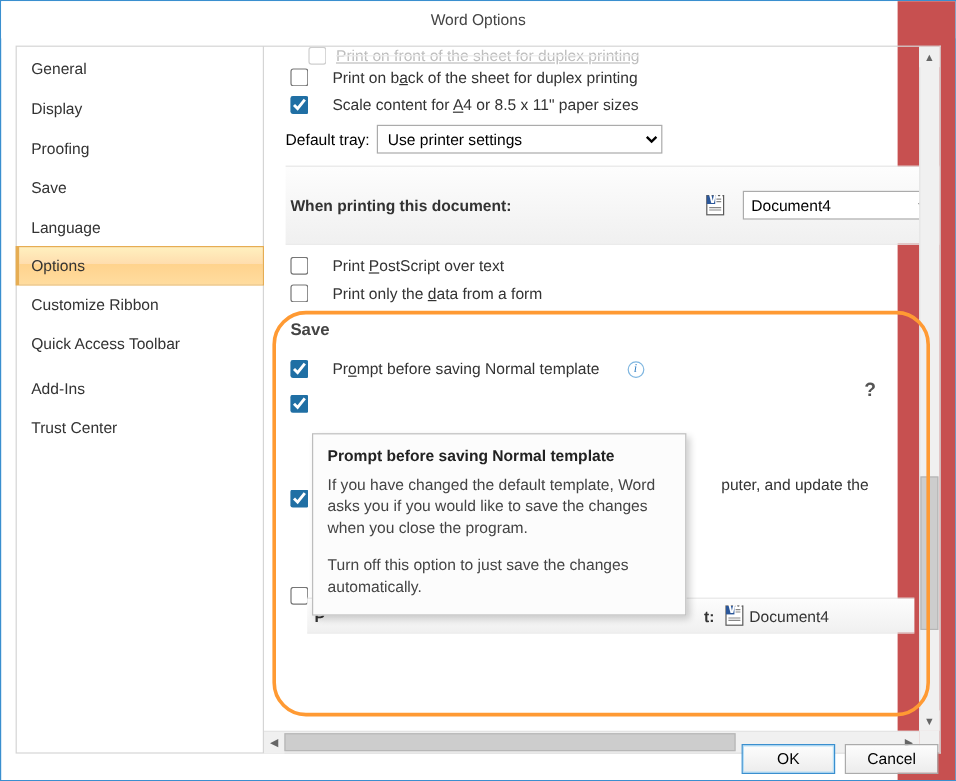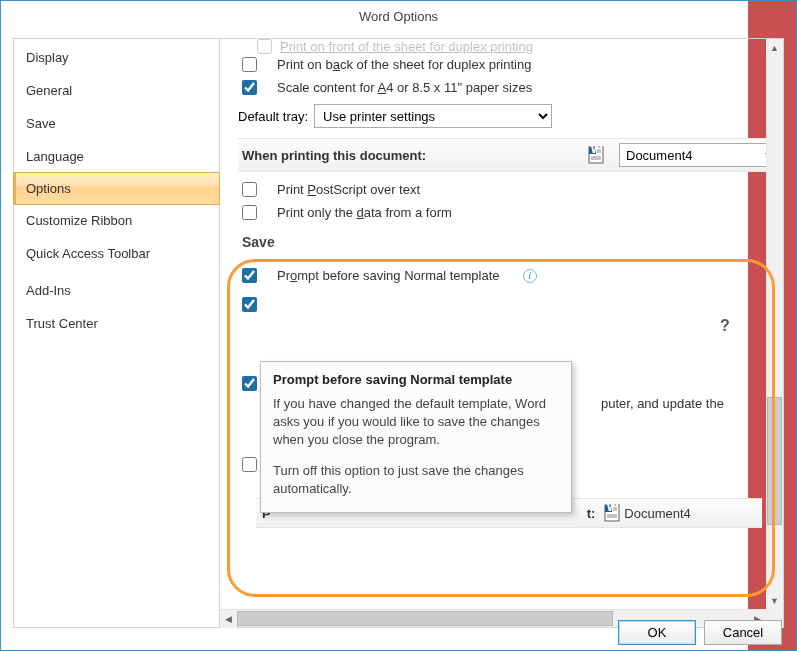--- a/index.html
+++ b/index.html
@@ -26,21 +26,21 @@
 .content { position: absolute; inset: 0; overflow: hidden; padding: 0 0 0 18px; }
 
 .opt-row { display: flex; align-items: center; padding: 4px 0; gap: 20px; color: #333; }
 .opt-row input[type=checkbox] { width: 15px; height: 15px; margin-left: 4px; accent-color: #206fa4; }
 .opt-row label { font-size: 13px; }
 .opt-row .u { text-decoration: underline; }
 
 .default-tray { display: flex; align-items: center; gap: 6px; padding: 5px 0 8px 0; }
 .default-tray select { font-size: 13px; padding: 2px 4px; width: 238px; height: 24px; border: 1px solid #ababab; background: #fff; }
 
-.section-hdr { background: linear-gradient(to bottom, #fdfdfd, #f0f0f0); border-top: 1px solid #e6e6e6; border-bottom: 1px solid #e6e6e6; padding: 4px 4px; margin: 2px 0 6px 0; display: flex; align-items: center; gap: 8px; font-weight: bold; color: #333; font-size: 13px; }
+.section-hdr { background: linear-gradient(to bottom, #fdfdfd, #f0f0f0); border-top: 1px solid #e6e6e6; border-bottom: 1px solid #e6e6e6; padding: 20px 4px; margin: 2px 0 6px 0; display: flex; align-items: center; gap: 8px; font-weight: bold; color: #333; font-size: 13px; }
 .section-hdr select { font-weight: normal; font-size: 13px; padding: 1px 2px; height: 24px; border: 1px solid #ababab; background: #fff; margin-left: 6px; }
 .doc-icon { display: inline-flex; width: 18px; height: 18px; }
 
 .save-hdr { font-weight: bold; color: #444; padding: 10px 4px 14px 4px; font-size: 14px; }
 
 .info-icon { display: inline-flex; width: 14px; height: 14px; border: 1px solid #7fb6e0; border-radius: 50%; color: #2d7bc0; align-items: center; justify-content: center; font-size: 10px; font-style: italic; font-family: Georgia, serif; margin-left: 3px; }
 
 .tooltip { position: absolute; left: 259px; top: 360px; width: 312px; background: #fcfcfc; border: 1px solid #bdbdbd; box-shadow: 3px 3px 6px rgba(0,0,0,0.2); padding: 10px 12px 14px 12px; z-index: 8; }
 .tooltip .tt-title { font-weight: bold; font-size: 13px; margin-bottom: 8px; color: #222; }
 .tooltip .tt-body { font-size: 13px; color: #444; line-height: 1.4; }
@@ -92,22 +92,23 @@
     </div>
   </div>
 
   <div class="cutoff-top" style="opacity:0.35;text-decoration:underline;">
     <input type="checkbox" style="">
     <span style="text-decoration:line-through;text-decoration-color:#ccc;">Print on front of the sheet for duplex printing</span>
   </div>
 
   <div class="body-area">
     <div class="sidebar">
+      <div class="nav-item">General</div>
       <div class="nav-item">Display</div>
-      <div class="nav-item">General</div>
+      <div class="nav-item">Proofing</div>
       <div class="nav-item">Save</div>
       <div class="nav-item">Language</div>
       <div class="nav-item active">Options</div>
       <div class="nav-item">Customize Ribbon</div>
       <div class="nav-item">Quick Access Toolbar</div>
       <div class="nav-divider"></div>
       <div class="nav-item">Add-Ins</div>
       <div class="nav-item">Trust Center</div>
     </div>
 

